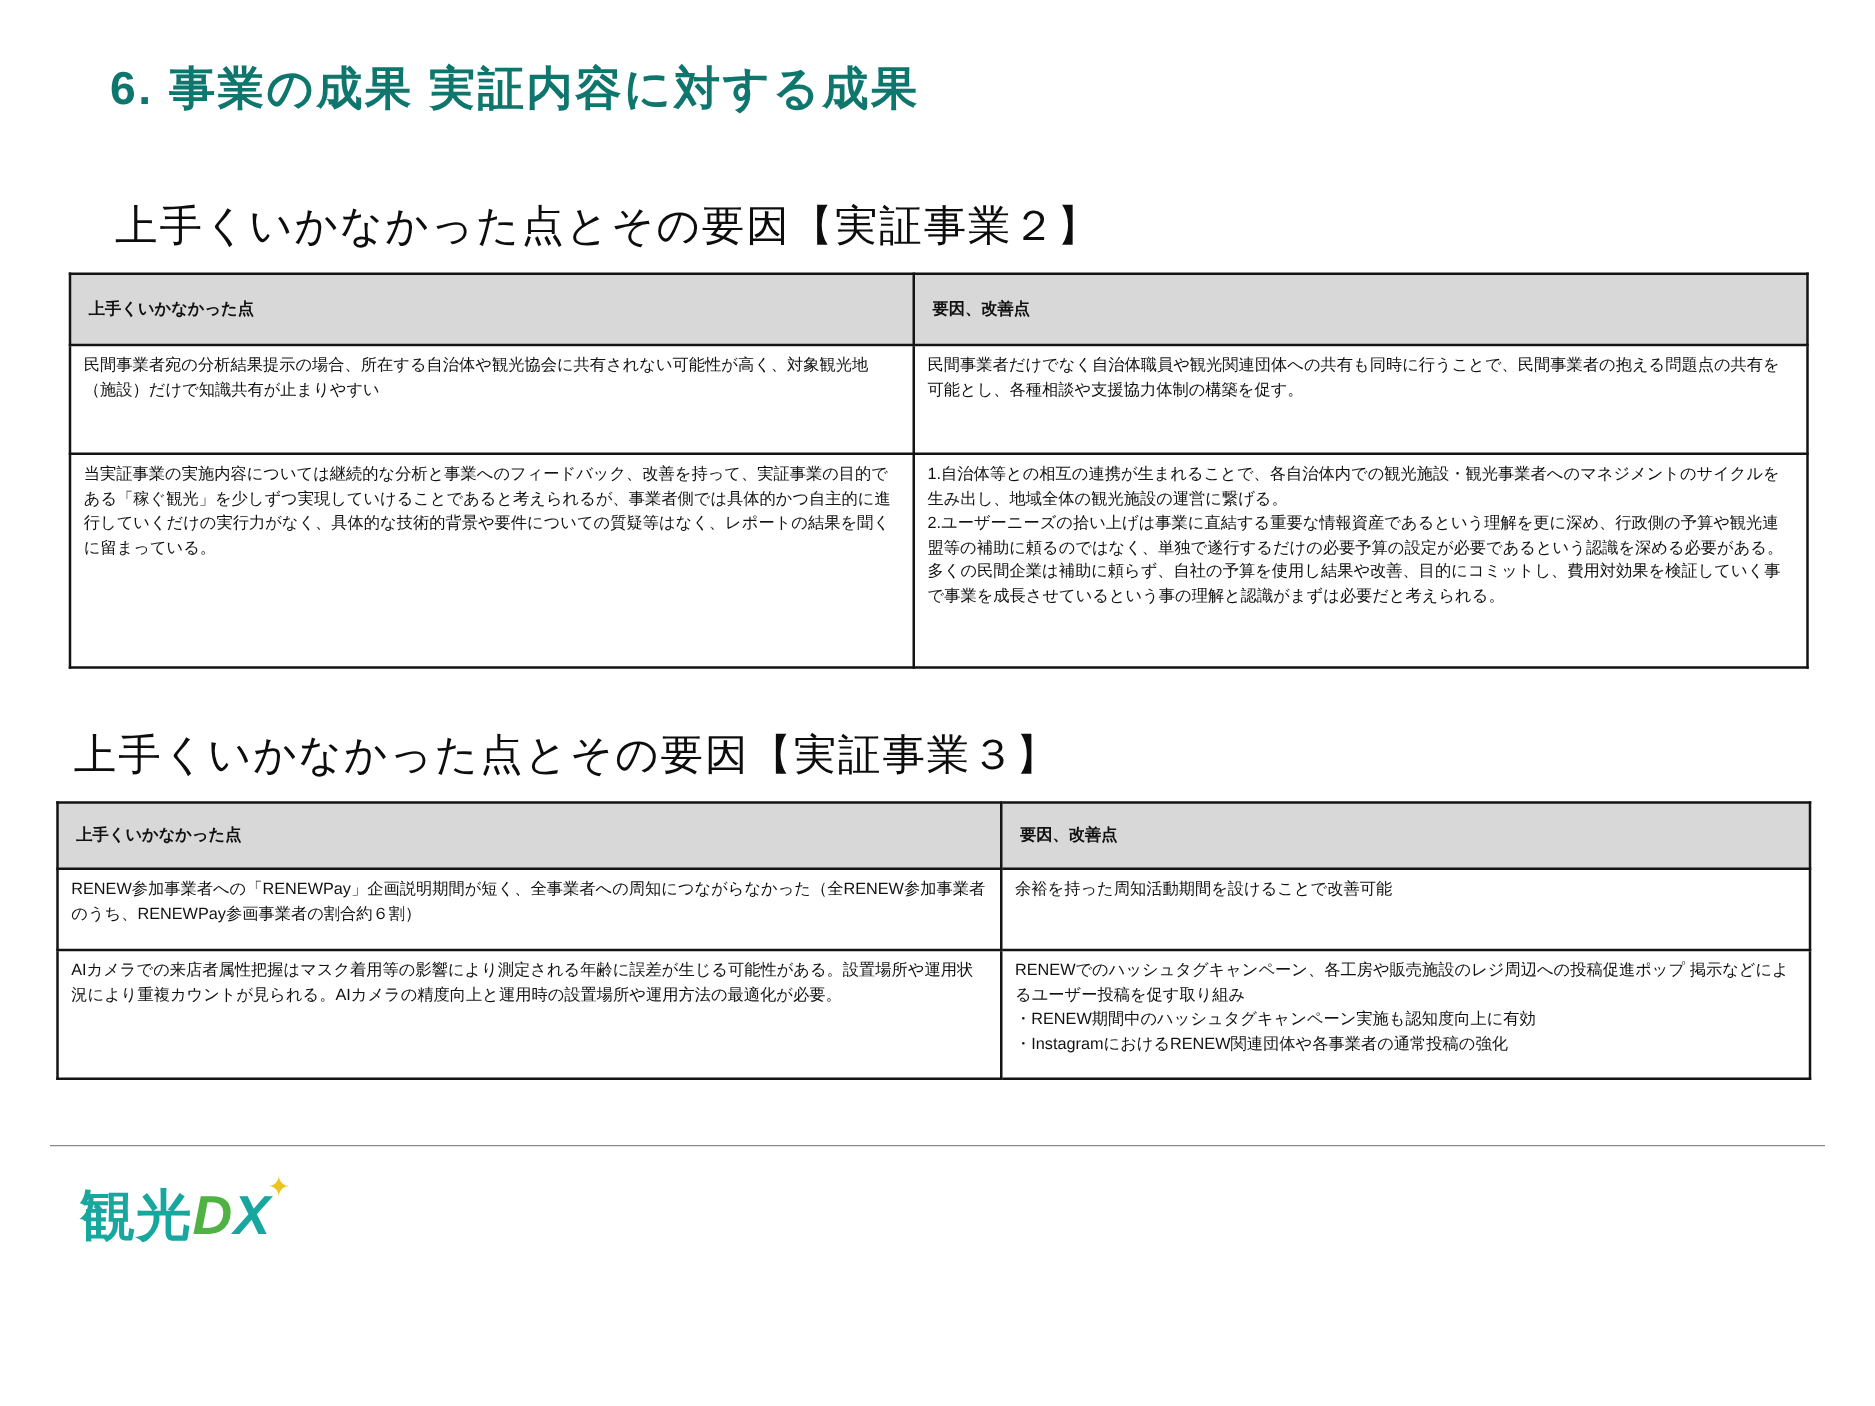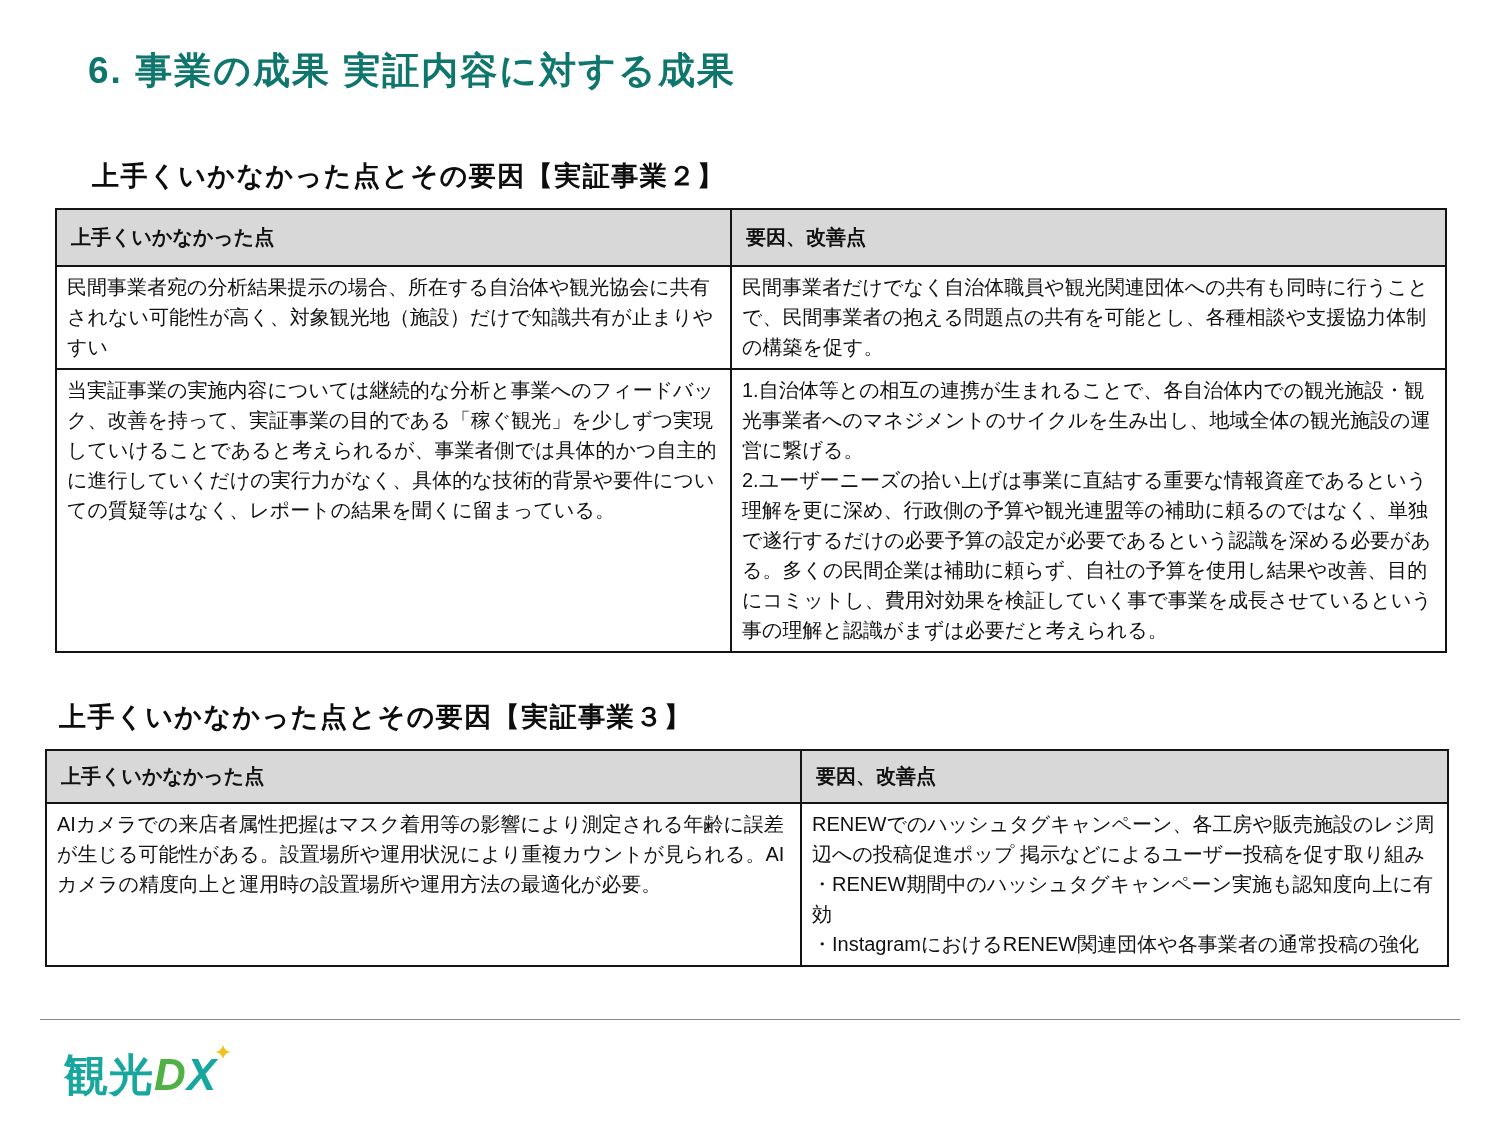--- a/index.html
+++ b/index.html
@@ -16,38 +16,38 @@
     overflow: hidden;
   }
   .page-title {
     margin: 46px 0 0 88px;
     font-size: 37px;
     font-weight: bold;
     letter-spacing: 2px;
     color: #0f766e;
   }
   .section-heading {
-    font-size: 27px;
-    font-weight: bold;
+    font-size: 34px;
+    font-weight: normal;
     letter-spacing: 1.5px;
     color: #0d0d0d;
   }
   .heading-1 { margin: 62px 0 14px 92px; }
   .heading-2 { margin: 46px 0 14px 59px; }
 
   table.issues {
     border-collapse: collapse;
     table-layout: fixed;
   }
   table.issues td, table.issues th {
     border: 2px solid #141414;
     vertical-align: top;
     text-align: left;
     padding: 5px 10px 6px 10px;
-    font-size: 20px;
+    font-size: 13px;
     line-height: 1.5;
     white-space: pre-wrap;
     word-break: break-word;
     font-weight: normal;
   }
   table.issues th {
     background: #d8d8d8;
     font-weight: bold;
     vertical-align: middle;
     padding-left: 14px;
@@ -131,20 +131,24 @@
 <table class="issues table-2">
   <colgroup>
       <col class="c-left">
       <col class="c-right">
     </colgroup>
   <tbody>
       <tr class="t2-head">
     <th>上手くいかなかった点</th>
     <th>要因、改善点</th>
   </tr>
+  <tr class="t2-r1">
+    <td>RENEW参加事業者への「RENEWPay」企画説明期間が短く、全事業者への周知につながらなかった（全RENEW参加事業者のうち、RENEWPay参画事業者の割合約６割）</td>
+    <td>余裕を持った周知活動期間を設けることで改善可能</td>
+  </tr>
   <tr class="t2-r2">
     <td>AIカメラでの来店者属性把握はマスク着用等の影響により測定される年齢に誤差が生じる可能性がある。設置場所や運用状況により重複カウントが見られる。AIカメラの精度向上と運用時の設置場所や運用方法の最適化が必要。</td>
     <td>RENEWでのハッシュタグキャンペーン、各工房や販売施設のレジ周辺への投稿促進ポップ 掲示などによるユーザー投稿を促す取り組み
 ・RENEW期間中のハッシュタグキャンペーン実施も認知度向上に有効
 ・InstagramにおけるRENEW関連団体や各事業者の通常投稿の強化</td>
   </tr>
 </tbody>
   </table>
 
 <hr class="divider">

